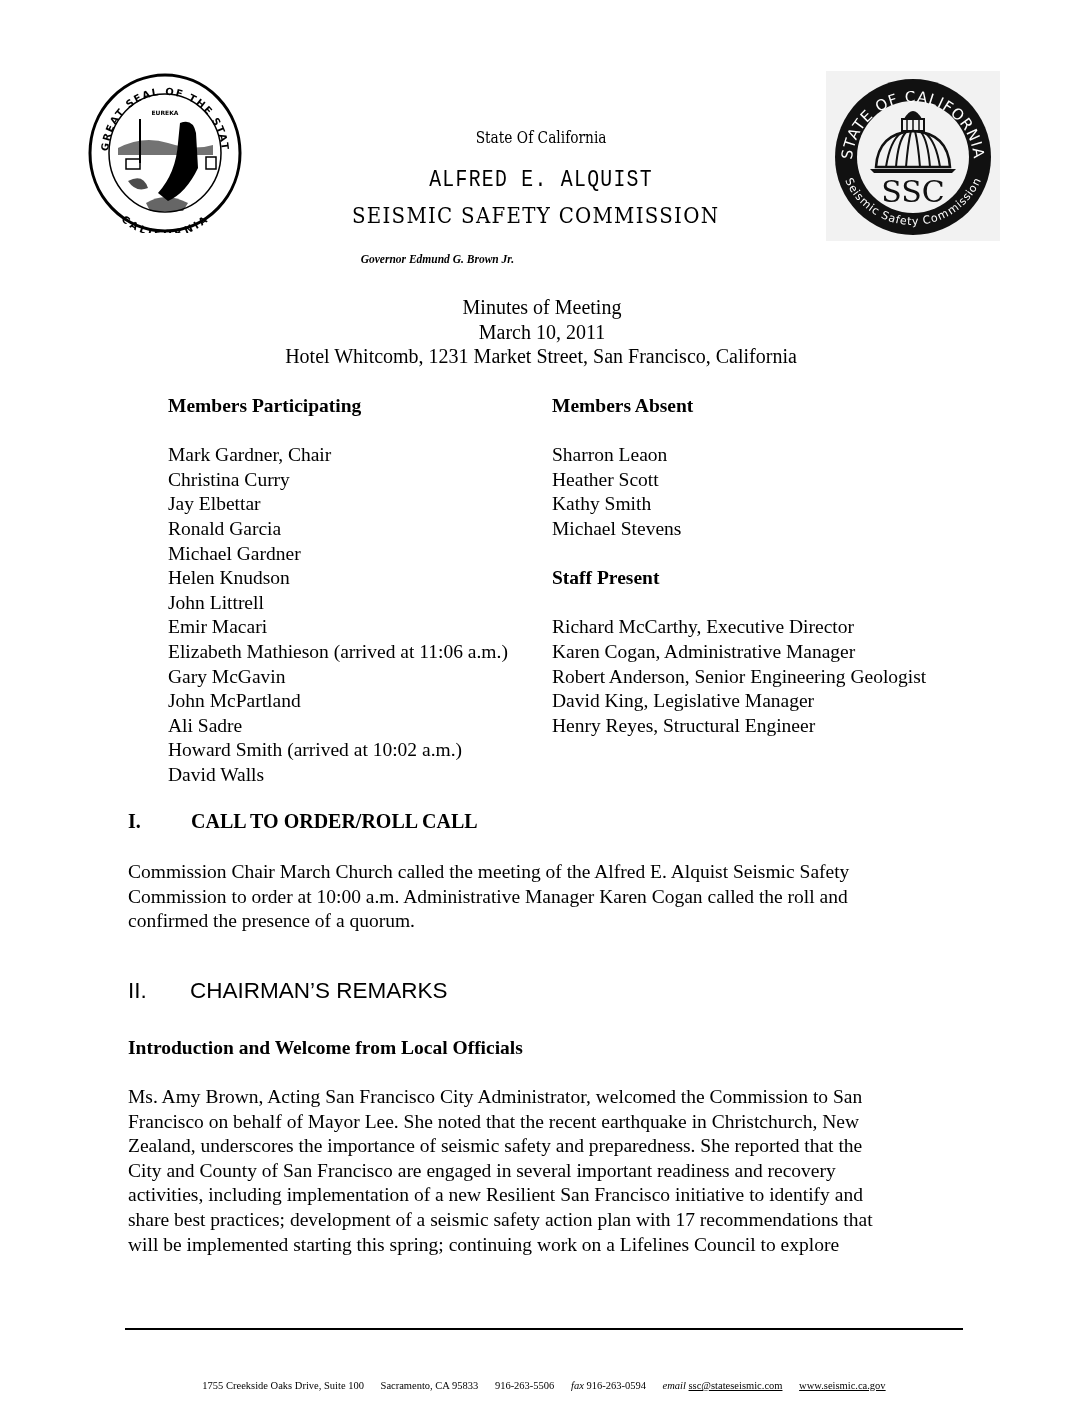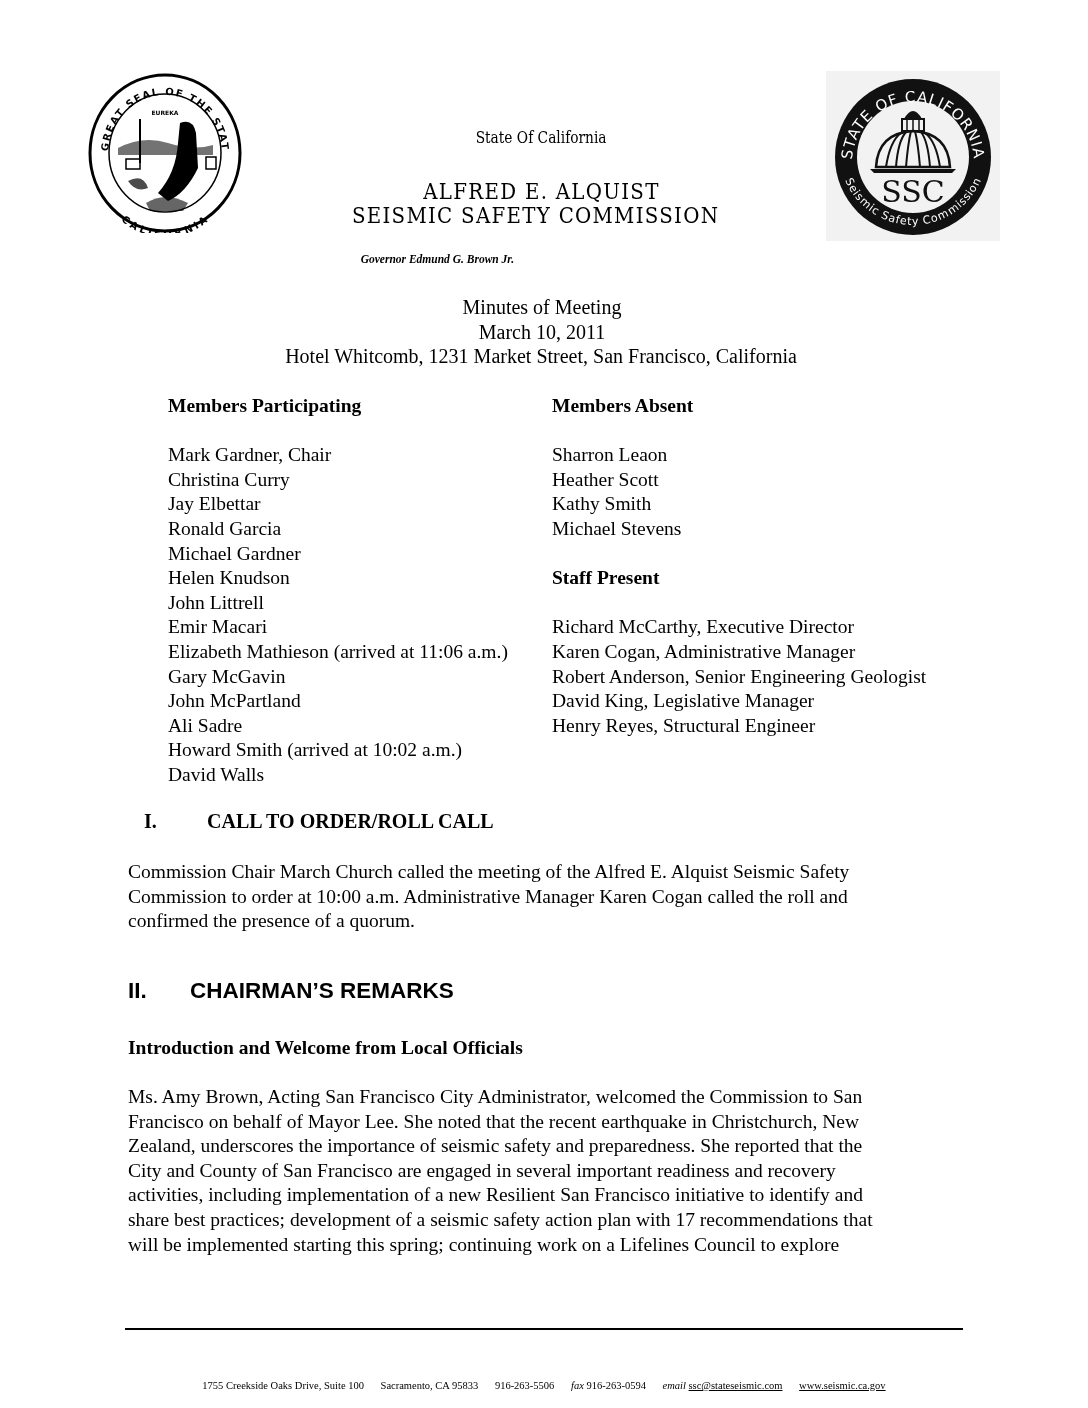--- a/index.html
+++ b/index.html
@@ -6,21 +6,21 @@
     body { width: 1088px; height: 1408px; position: relative; overflow: hidden; color: #000; font-family: "Liberation Serif", serif; }
     .page { position: absolute; left: 0; top: 0; width: 1088px; height: 1408px; }
 
     
     .seal-left { position: absolute; left: 88px; top: 73px; width: 154px; height: 160px; }
     .seal-right { position: absolute; left: 826px; top: 71px; width: 174px; height: 170px; background: #f2f2f2; }
     .state-line { position: absolute; left: 0; width: 1088px; top: 128px; text-align: center; font-family: "DejaVu Serif", serif; font-size: 16px; letter-spacing: 0px; padding-left: 0; }
     .state-line span { display: inline-block; transform: translateX(-3px) scaleX(0.86); }
     .org-title { position: absolute; left: 0; width: 1088px; text-align: center; font-family: "DejaVu Serif", serif; font-size: 23px; letter-spacing: 1.5px; }
     .org-title span { display: inline-block; transform: scaleX(0.86); }
-    .org-1 { top: 178px; }
+    .org-1 { top: 167px; font-family: Liberation Mono, monospace; }
     .org-1 span { transform: translateX(-3px) scaleX(0.86); }
     .org-2 { top: 202px; }
     .org-2 span { transform: translateX(-8px) scaleX(0.86); }
     .governor { position: absolute; top: 252px; left: 0; width: 948px; text-align: center; font-family: "Liberation Serif", serif; font-weight: bold; font-style: italic; font-size: 12.5px; }
     .governor span { display: inline-block; transform: translateX(-37px) scaleX(0.92); }
 
     
     .meeting { position: absolute; left: 0; width: 1088px; text-align: center; font-size: 20px; line-height: 24.5px; top: 295px; }
     .meeting div span { display: inline-block; text-align: right; }
     .meeting .m1 span { transform: translateX(-2px); }
@@ -29,25 +29,25 @@
 
     
     .col { position: absolute; font-size: 19.5px; line-height: 24.6px; margin-left: 40px; }
     .col-left { left: 128px; top: 394px; }
     .col-right { left: 512px; top: 394px; }
     .heading-b { font-weight: bold; margin-bottom: 24.6px; }
     .gap { height: 24.6px; }
     .row { white-space: nowrap; }
 
     
-    .sec1 { position: absolute; left: 128px; top: 810px; font-weight: bold; font-size: 20px; margin-left: 16px; }
+    .sec1 { position: absolute; left: 128px; top: 810px; font-weight: bold; font-size: 20px; }
     .sec1 .num { display: inline-block; width: 63px; }
     .para { position: absolute; left: 128px; width: 820px; font-size: 19.5px; line-height: 24.6px; }
     .para1 { top: 860px; }
-    .sec2 { position: absolute; left: 128px; top: 978px; font-family: "Liberation Sans", sans-serif; font-size: 22.5px; font-weight: bold; }
+    .sec2 { position: absolute; left: 128px; top: 978px; font-family: "Liberation Sans", sans-serif; font-size: 22.5px; }
     .sec2 .num { display: inline-block; width: 62px; }
     .subhead { position: absolute; left: 128px; top: 1037px; font-weight: bold; font-size: 19.5px; }
     .para2 { top: 1085px; }
     .para2 .ln { white-space: nowrap; }
 
     
     .footer-rule { position: absolute; left: 125px; top: 1328px; width: 838px; height: 2px; background: #000; }
     .footer { position: absolute; left: 0; width: 1088px; top: 1332px; text-align: center; font-family: "Liberation Serif", serif; font-size: 10.5px; white-space: nowrap; margin-top: 48px; }
     .footer span.item { display: inline-block; margin: 0 7px; }
     .footer .fax-label, .footer .email-label { font-style: italic; }

